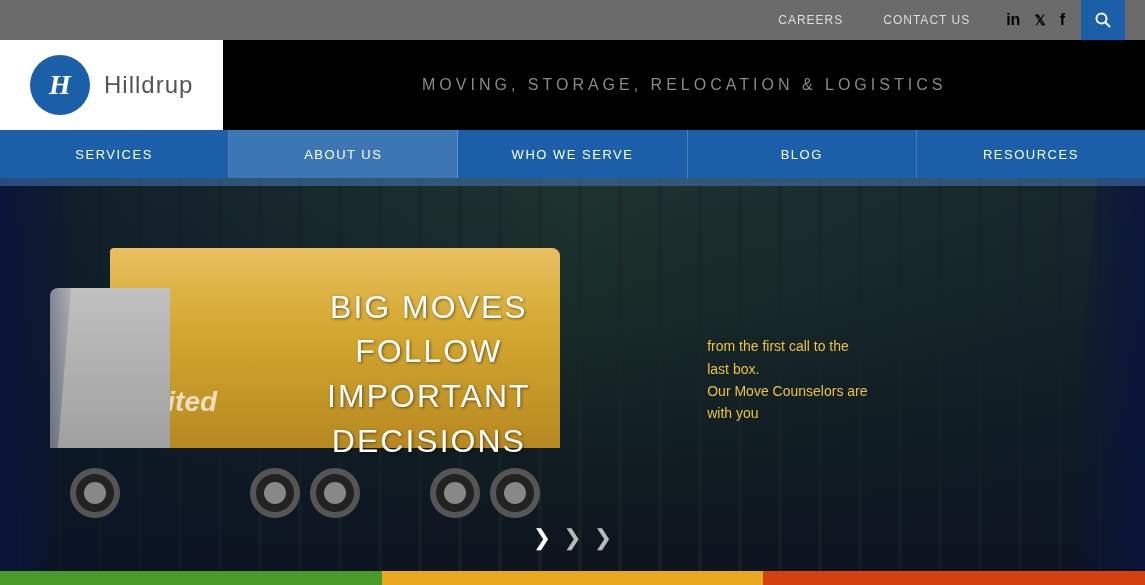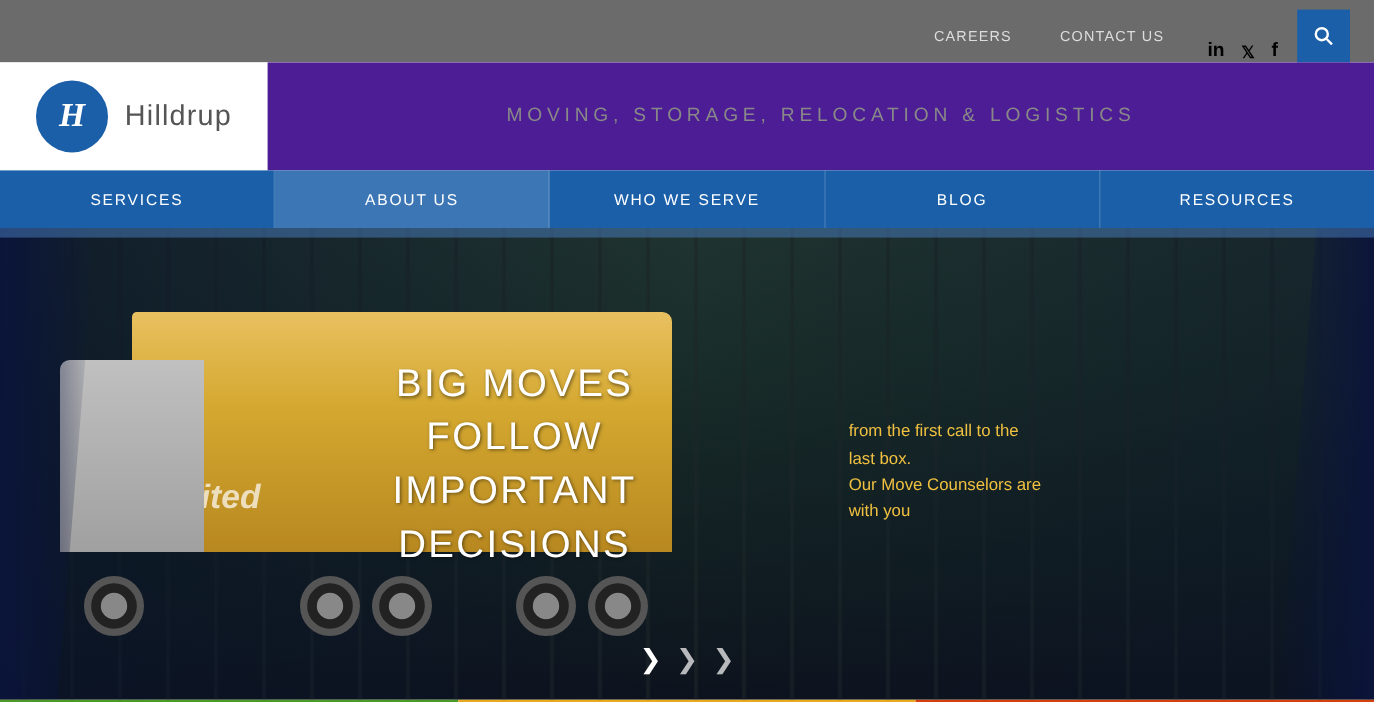--- a/index.html
+++ b/index.html
@@ -2,24 +2,24 @@
 <html><head>
   <meta charset="utf-8">
   <style>
     * { margin: 0; padding: 0; box-sizing: border-box; }
     body { font-family: Arial, sans-serif; width: 1145px; height: 585px; overflow: hidden; }
 
     
     .top-bar {
       background-color: #6b6b6b;
       display: flex;
-      align-items: flex-end;
+      align-items: center;
       justify-content: flex-end;
       padding: 0 20px;
-      height: 52px;
+      height: 40px;
     }
     .top-bar-nav {
       display: flex;
       align-items: center;
       gap: 0;
     }
     .top-bar-nav a {
       color: #ddd;
       text-decoration: none;
       font-size: 12px;
@@ -86,21 +86,21 @@
       font-family: Georgia, serif;
     }
     .logo-text {
       font-size: 24px;
       color: #555;
       font-weight: 300;
       letter-spacing: 1px;
     }
     .tagline-area {
       flex: 1;
-      background-color: #4c1d95;
+      background-color: #000000;
       display: flex;
       align-items: center;
       justify-content: center;
     }
     .tagline {
       font-size: 16px;
       letter-spacing: 4px;
       color: #888;
       text-transform: uppercase;
     }

